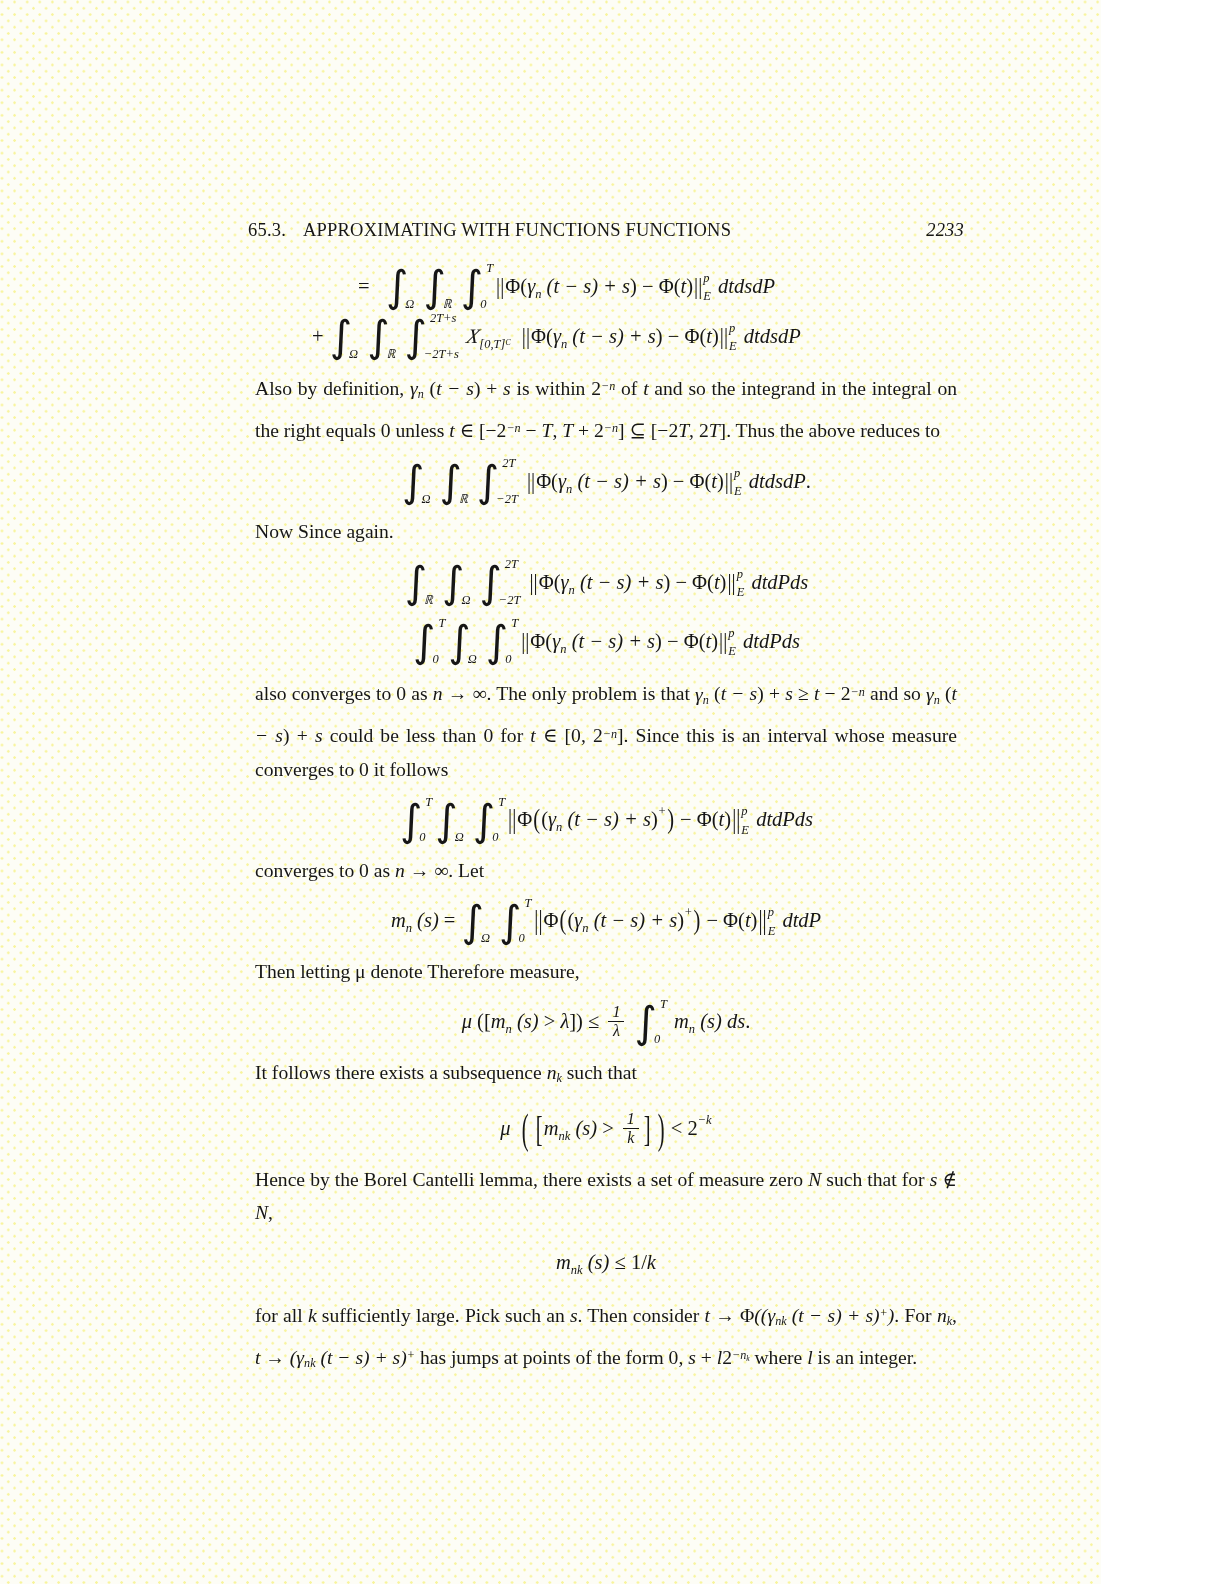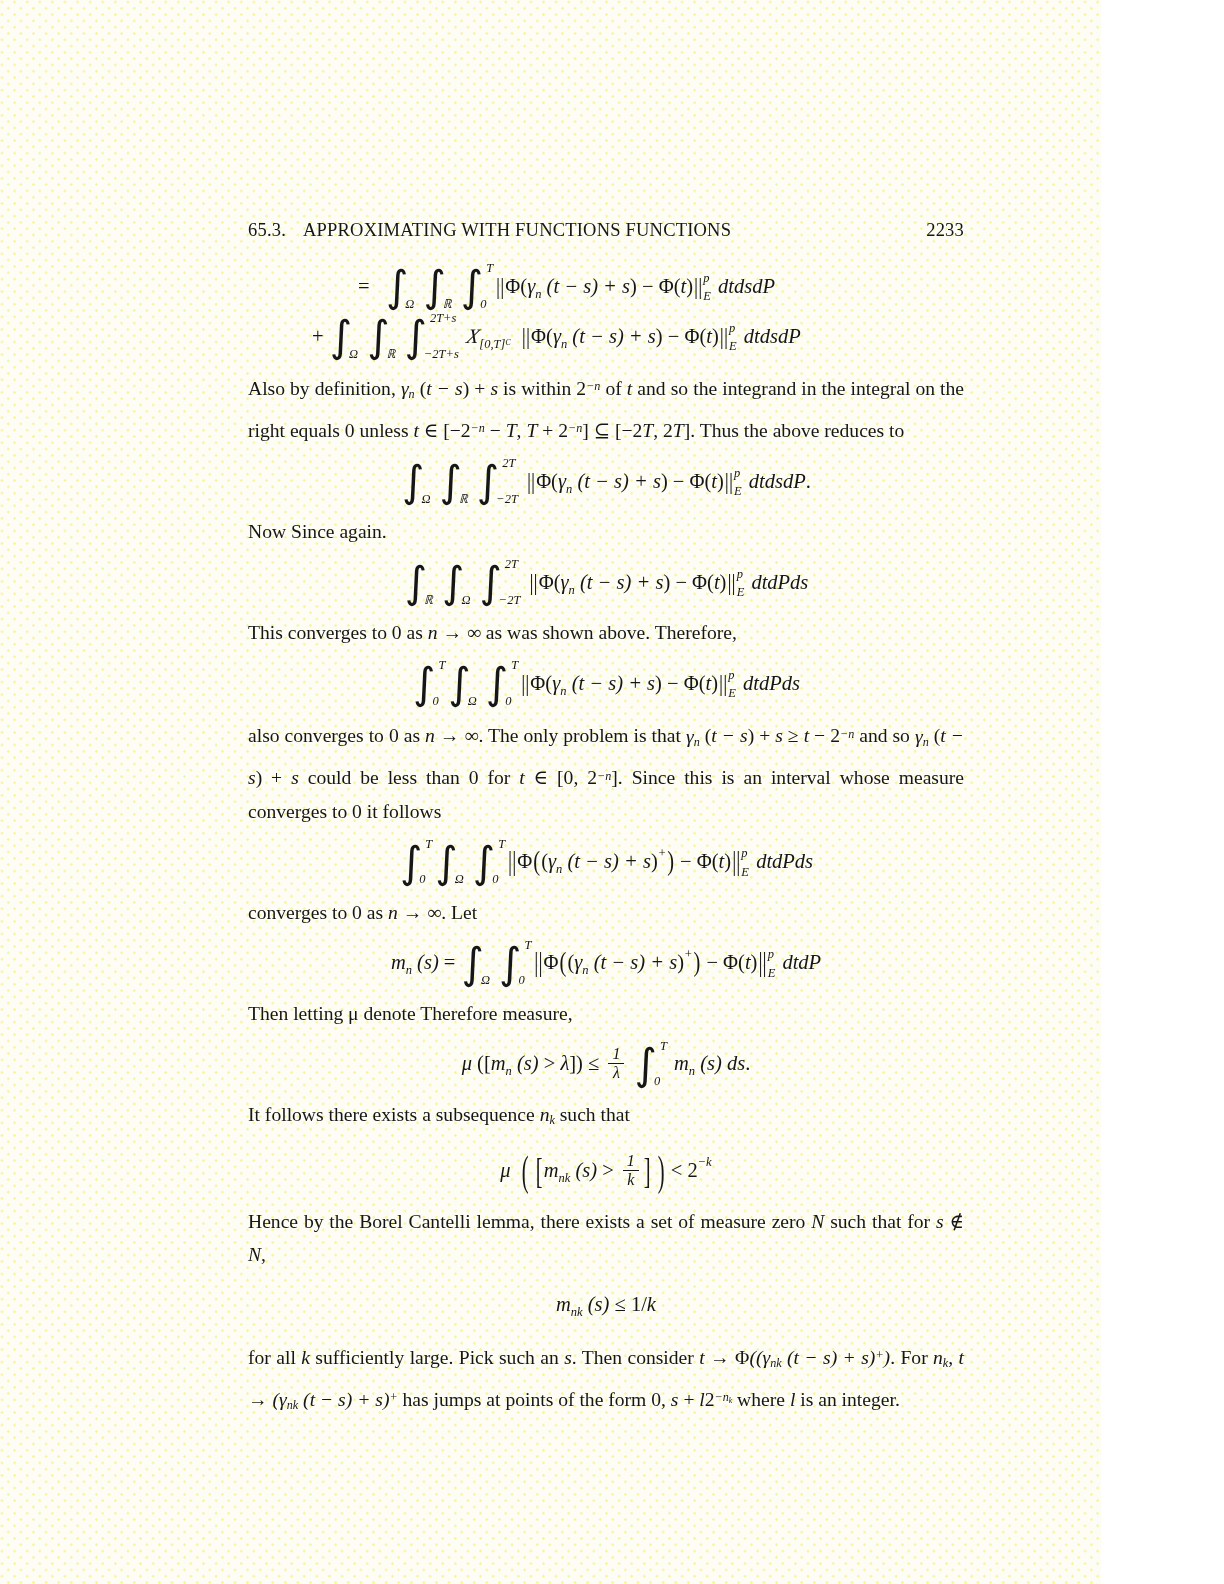--- a/index.html
+++ b/index.html
@@ -23,21 +23,21 @@
     background-position:2px 2px, 8.3px 8.3px;
   }
   .hdr{
     position:absolute;
     left:248px;top:220px;width:716px;
     display:flex;align-items:baseline;
     font-size:18.5px;letter-spacing:.2px;
     white-space:pre;
   }
   .hsec{margin-right:17px;}
-  .hpn{margin-left:auto;}
+  .hpn{margin-left:auto;font-style:italic;}
   .bodycol{
     position:absolute;
     left:248px;top:252px;width:716px;
   }
   .bodycol p{
     font-size:19.6px;line-height:33px;
     text-align:justify;
     margin:0;
   }
   .eq{margin:9px 0;}
@@ -81,21 +81,21 @@
     margin:0 4px;
   }
   .fn{border-bottom:1.3px solid var(--ink);padding:0 4px;}
   .mbig{
     display:inline-block;line-height:1;
     transform-origin:50% 50%;
     margin:0 1px;
   }
   .bodycol sub{font-size:.62em;vertical-align:-.28em;}
   .bodycol sup{font-size:.62em;vertical-align:.45em;}
-  .pgroup p{margin:0;}
+  .pgroup p{margin:7px;}
 </style>
 </head>
 <body>
 
 <div class="page">
   <header class="hdr">
     <span class="hsec">65.3.</span>
     <span class="httl">APPROXIMATING WITH FUNCTIONS FUNCTIONS</span>
     <span class="hpn">2233</span>
   </header>
@@ -105,21 +105,20 @@
         <div class="eqline ind" style="margin-left: 64px;"><span class="mn">+ </span><span class="mint"><span class="is">∫</span><span class="il"><span class="iu">&nbsp;</span><span class="id">Ω</span></span></span><span class="mint"><span class="is">∫</span><span class="il"><span class="iu">&nbsp;</span><span class="id">ℝ</span></span></span><span class="mint"><span class="is">∫</span><span class="il"><span class="iu">2T+s</span><span class="id">−2T+s</span></span></span><span class="msc">X</span><span class="msub">[0,T]<sup class="b2s">C</sup></span><span class="mn">  </span><span class="mbig" style="transform: scaleY(1.1);">||</span><span class="mn">Φ(</span><span class="mv">γ</span><span class="msub">n</span><span class="mv"> (t − s) + s</span><span class="mn">) − Φ(</span><span class="mv">t</span><span class="mn">)</span><span class="mbig" style="transform: scaleY(1.1);">||</span><span class="mss"><span>p</span><span>E</span></span><span class="mv"> dtdsdP</span></div>
       </div>
       <p>Also by definition, <i>γ<sub>n</sub></i> (<i>t − s</i>) + <i>s</i> is within 2<i><sup>−n</sup></i> of <i>t</i> and so the integrand in the integral on the right equals 0 unless <i>t</i> ∈ [−2<i><sup>−n</sup></i> − <i>T</i>, <i>T</i> + 2<i><sup>−n</sup></i>] ⊆ [−2<i>T</i>, 2<i>T</i>]. Thus the above reduces to</p>
       <div class="eq">
         <div class="eqline ctr"><span class="mint"><span class="is">∫</span><span class="il"><span class="iu">&nbsp;</span><span class="id">Ω</span></span></span><span class="mint"><span class="is">∫</span><span class="il"><span class="iu">&nbsp;</span><span class="id">ℝ</span></span></span><span class="mint"><span class="is">∫</span><span class="il"><span class="iu">2T</span><span class="id">−2T</span></span></span><span class="mbig" style="transform: scaleY(1.1);">||</span><span class="mn">Φ(</span><span class="mv">γ</span><span class="msub">n</span><span class="mv"> (t − s) + s</span><span class="mn">) − Φ(</span><span class="mv">t</span><span class="mn">)</span><span class="mbig" style="transform: scaleY(1.1);">||</span><span class="mss"><span>p</span><span>E</span></span><span class="mv"> dtdsdP</span><span class="mn">.</span></div>
       </div>
       <p>Now Since again.</p>
       <div class="eq">
         <div class="eqline ctr"><span class="mint"><span class="is">∫</span><span class="il"><span class="iu">&nbsp;</span><span class="id">ℝ</span></span></span><span class="mint"><span class="is">∫</span><span class="il"><span class="iu">&nbsp;</span><span class="id">Ω</span></span></span><span class="mint"><span class="is">∫</span><span class="il"><span class="iu">2T</span><span class="id">−2T</span></span></span><span class="mbig" style="transform: scaleY(1.1);">||</span><span class="mn">Φ(</span><span class="mv">γ</span><span class="msub">n</span><span class="mv"> (t − s) + s</span><span class="mn">) − Φ(</span><span class="mv">t</span><span class="mn">)</span><span class="mbig" style="transform: scaleY(1.1);">||</span><span class="mss"><span>p</span><span>E</span></span><span class="mv"> dtdPds</span></div>
       </div>
-      <p>This converges to 0 as <i>n</i> → ∞ as was shown above. Therefore,</p>
       <div class="eq">
         <div class="eqline ctr"><span class="mint"><span class="is">∫</span><span class="il"><span class="iu">T</span><span class="id">0</span></span></span><span class="mint"><span class="is">∫</span><span class="il"><span class="iu">&nbsp;</span><span class="id">Ω</span></span></span><span class="mint"><span class="is">∫</span><span class="il"><span class="iu">T</span><span class="id">0</span></span></span><span class="mbig" style="transform: scaleY(1.1);">||</span><span class="mn">Φ(</span><span class="mv">γ</span><span class="msub">n</span><span class="mv"> (t − s) + s</span><span class="mn">) − Φ(</span><span class="mv">t</span><span class="mn">)</span><span class="mbig" style="transform: scaleY(1.1);">||</span><span class="mss"><span>p</span><span>E</span></span><span class="mv"> dtdPds</span></div>
       </div>
       <p>also converges to 0 as <i>n</i> → ∞.  The only problem is that <i>γ<sub>n</sub></i> (<i>t − s</i>) + <i>s</i> ≥ <i>t</i> − 2<i><sup>−n</sup></i> and so <i>γ<sub>n</sub></i> (<i>t − s</i>) + <i>s</i> could be less than 0 for <i>t</i> ∈ [0, 2<i><sup>−n</sup></i>]. Since this is an interval whose measure converges to 0 it follows</p>
       <div class="eq">
         <div class="eqline ctr"><span class="mint"><span class="is">∫</span><span class="il"><span class="iu">T</span><span class="id">0</span></span></span><span class="mint"><span class="is">∫</span><span class="il"><span class="iu">&nbsp;</span><span class="id">Ω</span></span></span><span class="mint"><span class="is">∫</span><span class="il"><span class="iu">T</span><span class="id">0</span></span></span><span class="mbig" style="transform: scaleY(1.3);">||</span><span class="mn">Φ</span><span class="mbig" style="transform: scaleY(1.3);">(</span><span class="mn">(</span><span class="mv">γ</span><span class="msub">n</span><span class="mv"> (t − s) + s</span><span class="mn">)</span><span class="msup">+</span><span class="mbig" style="transform: scaleY(1.3);">)</span><span class="mn"> − Φ(</span><span class="mv">t</span><span class="mn">)</span><span class="mbig" style="transform: scaleY(1.3);">||</span><span class="mss"><span>p</span><span>E</span></span><span class="mv"> dtdPds</span></div>
       </div>
       <p>converges to 0 as <i>n</i> → ∞. Let</p>
       <div class="eq">
         <div class="eqline ctr"><span class="mv">m</span><span class="msub">n</span><span class="mv"> (s)</span><span class="mn"> = </span><span class="mint"><span class="is">∫</span><span class="il"><span class="iu">&nbsp;</span><span class="id">Ω</span></span></span><span class="mint"><span class="is">∫</span><span class="il"><span class="iu">T</span><span class="id">0</span></span></span><span class="mbig" style="transform: scaleY(1.3);">||</span><span class="mn">Φ</span><span class="mbig" style="transform: scaleY(1.3);">(</span><span class="mn">(</span><span class="mv">γ</span><span class="msub">n</span><span class="mv"> (t − s) + s</span><span class="mn">)</span><span class="msup">+</span><span class="mbig" style="transform: scaleY(1.3);">)</span><span class="mn"> − Φ(</span><span class="mv">t</span><span class="mn">)</span><span class="mbig" style="transform: scaleY(1.3);">||</span><span class="mss"><span>p</span><span>E</span></span><span class="mv"> dtdP</span></div>

